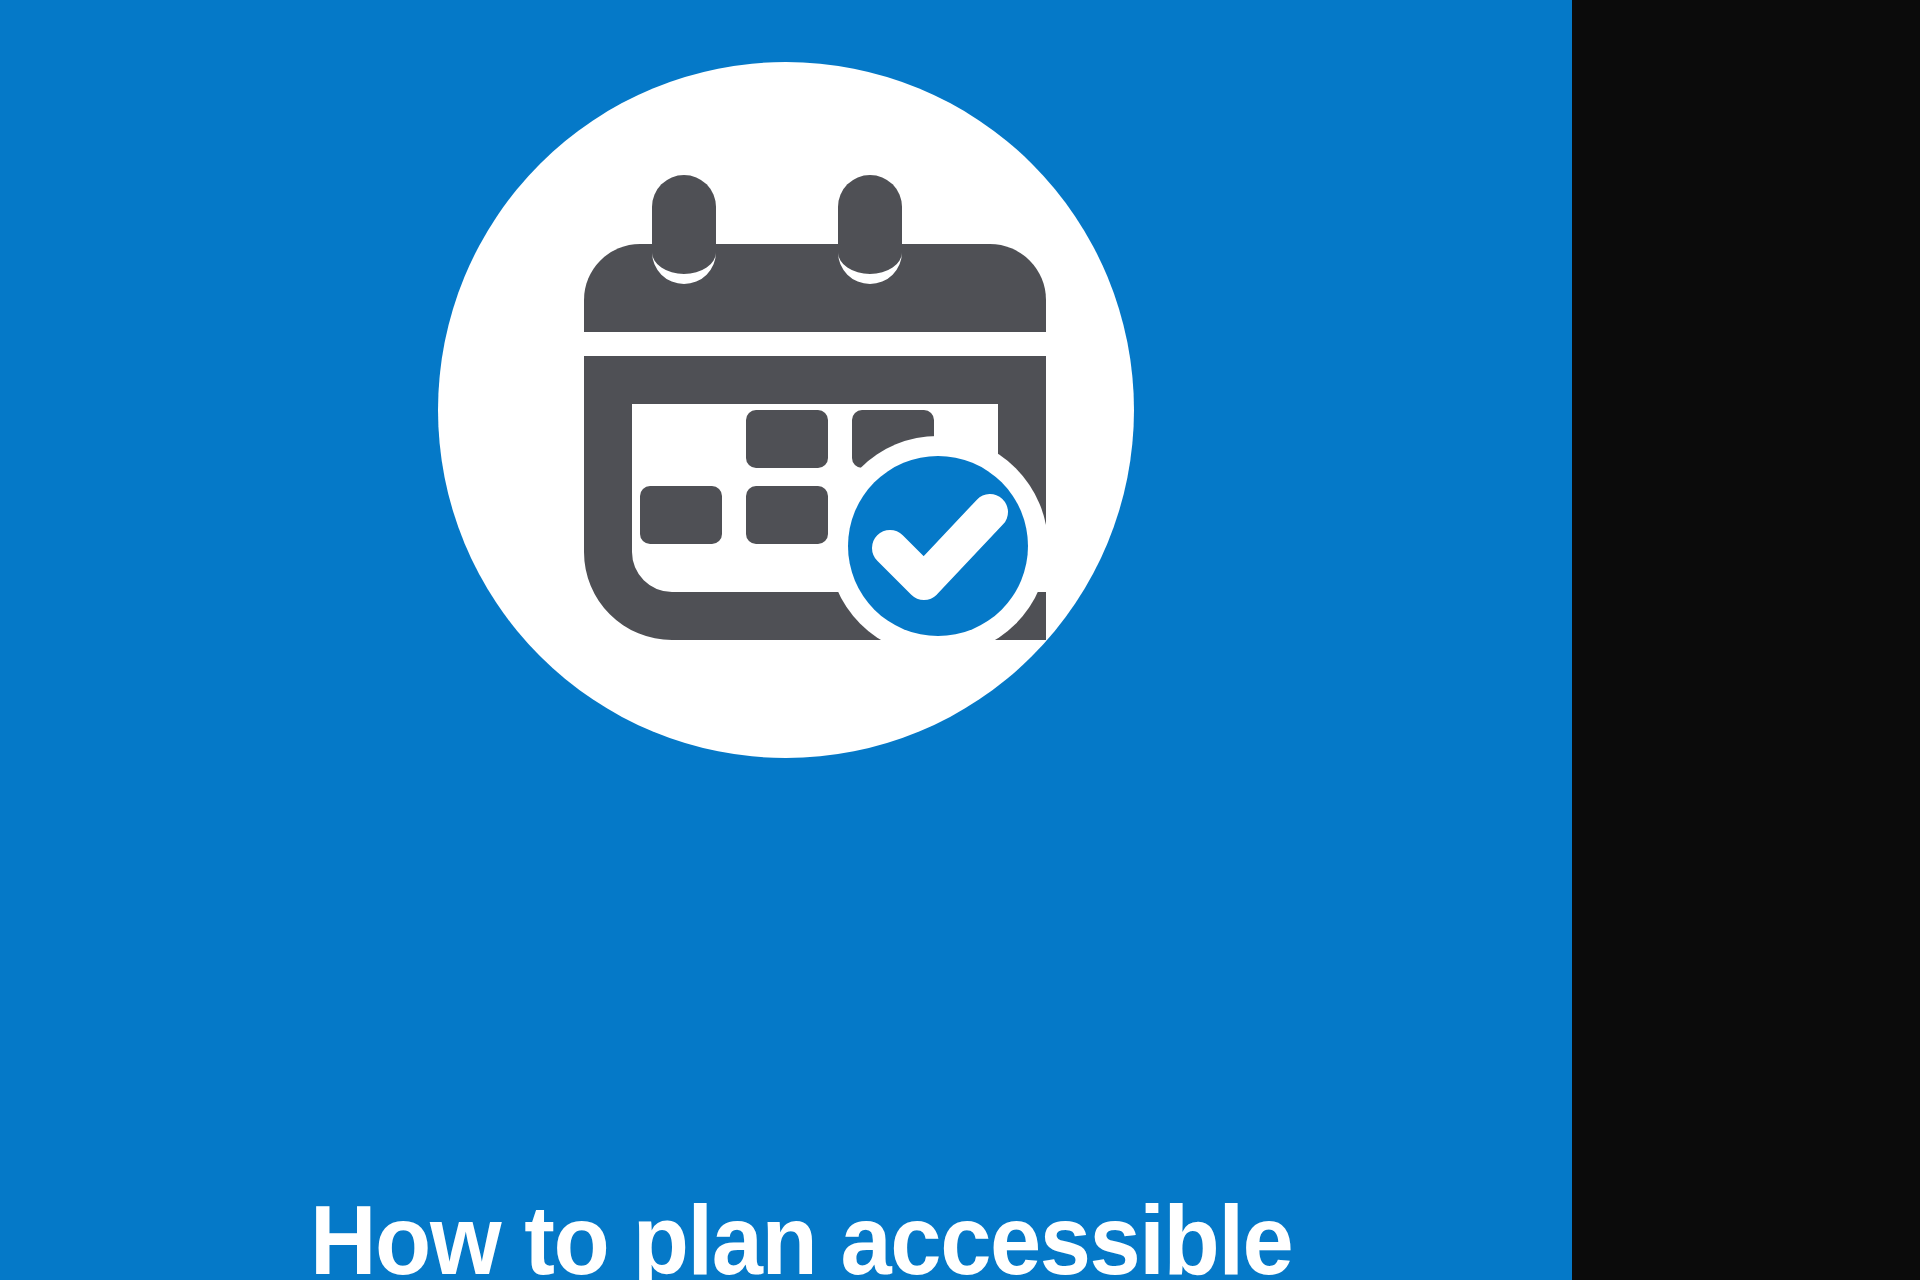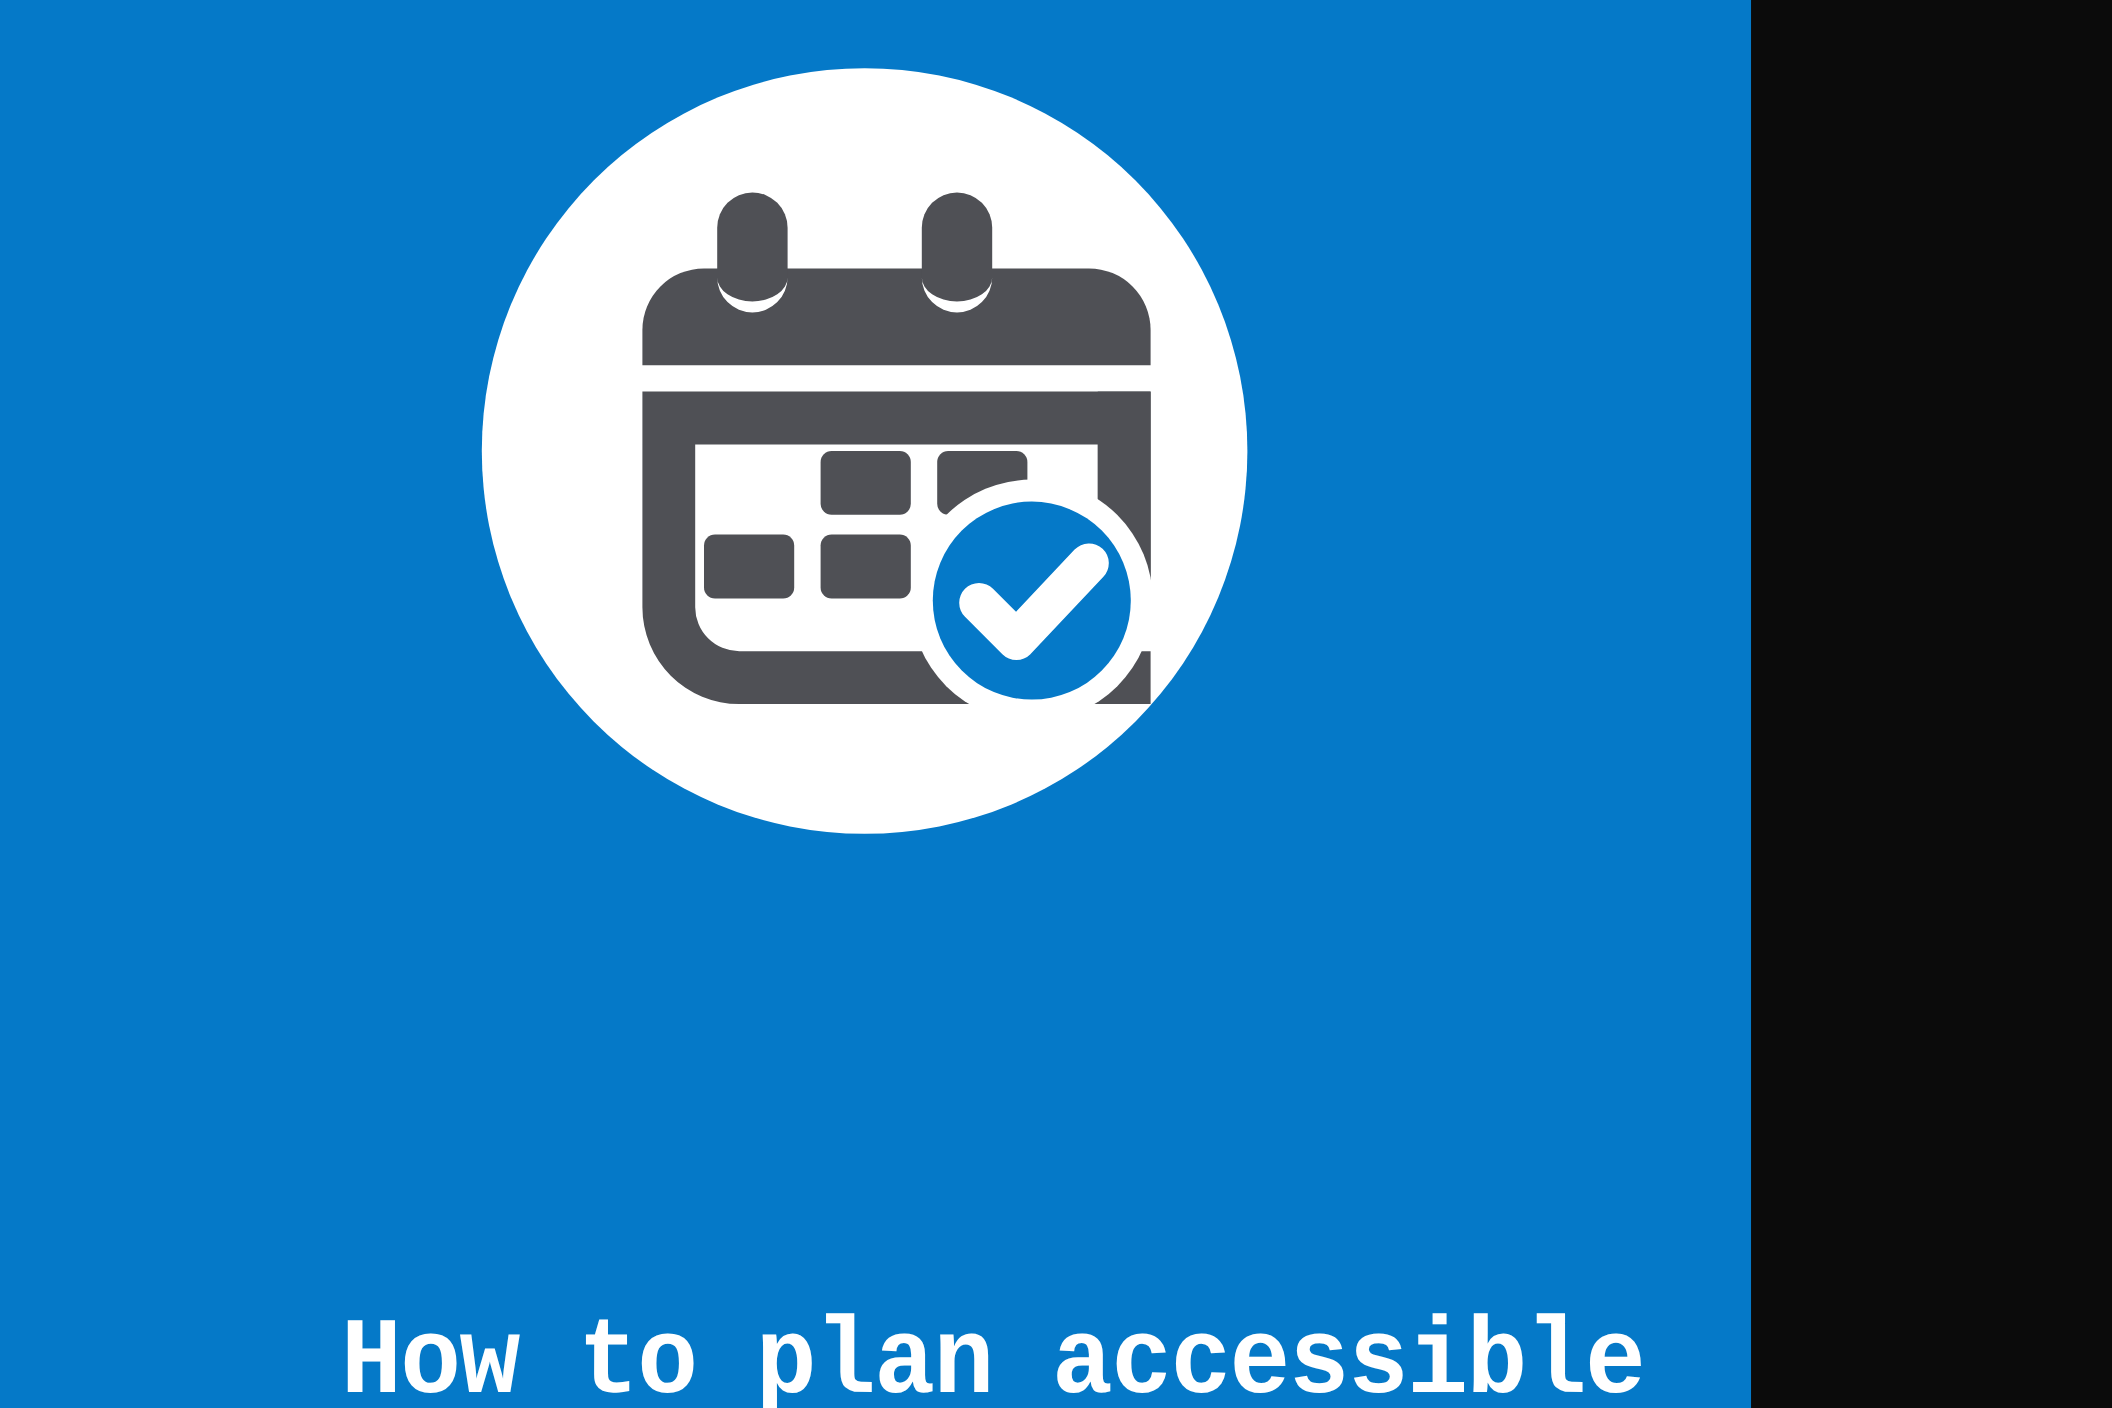--- a/index.html
+++ b/index.html
@@ -5,22 +5,21 @@
   html, body {
     margin: 0;
     padding: 0;
     background: #0b0b0b;
   }
   #stage {
     position: relative;
     width: 1572px;
     height: 1280px;
     overflow: hidden;
-    font-family: Liberation Mono, monospace;
-    padding-left: 20px;
+    font-family: Liberation Sans, sans-serif;
   }
   #backdrop {
     position: absolute;
     inset: 0;
     background: #0579c8;
   }
   
   #circle-badge {
     position: absolute;
     left: 438px;

